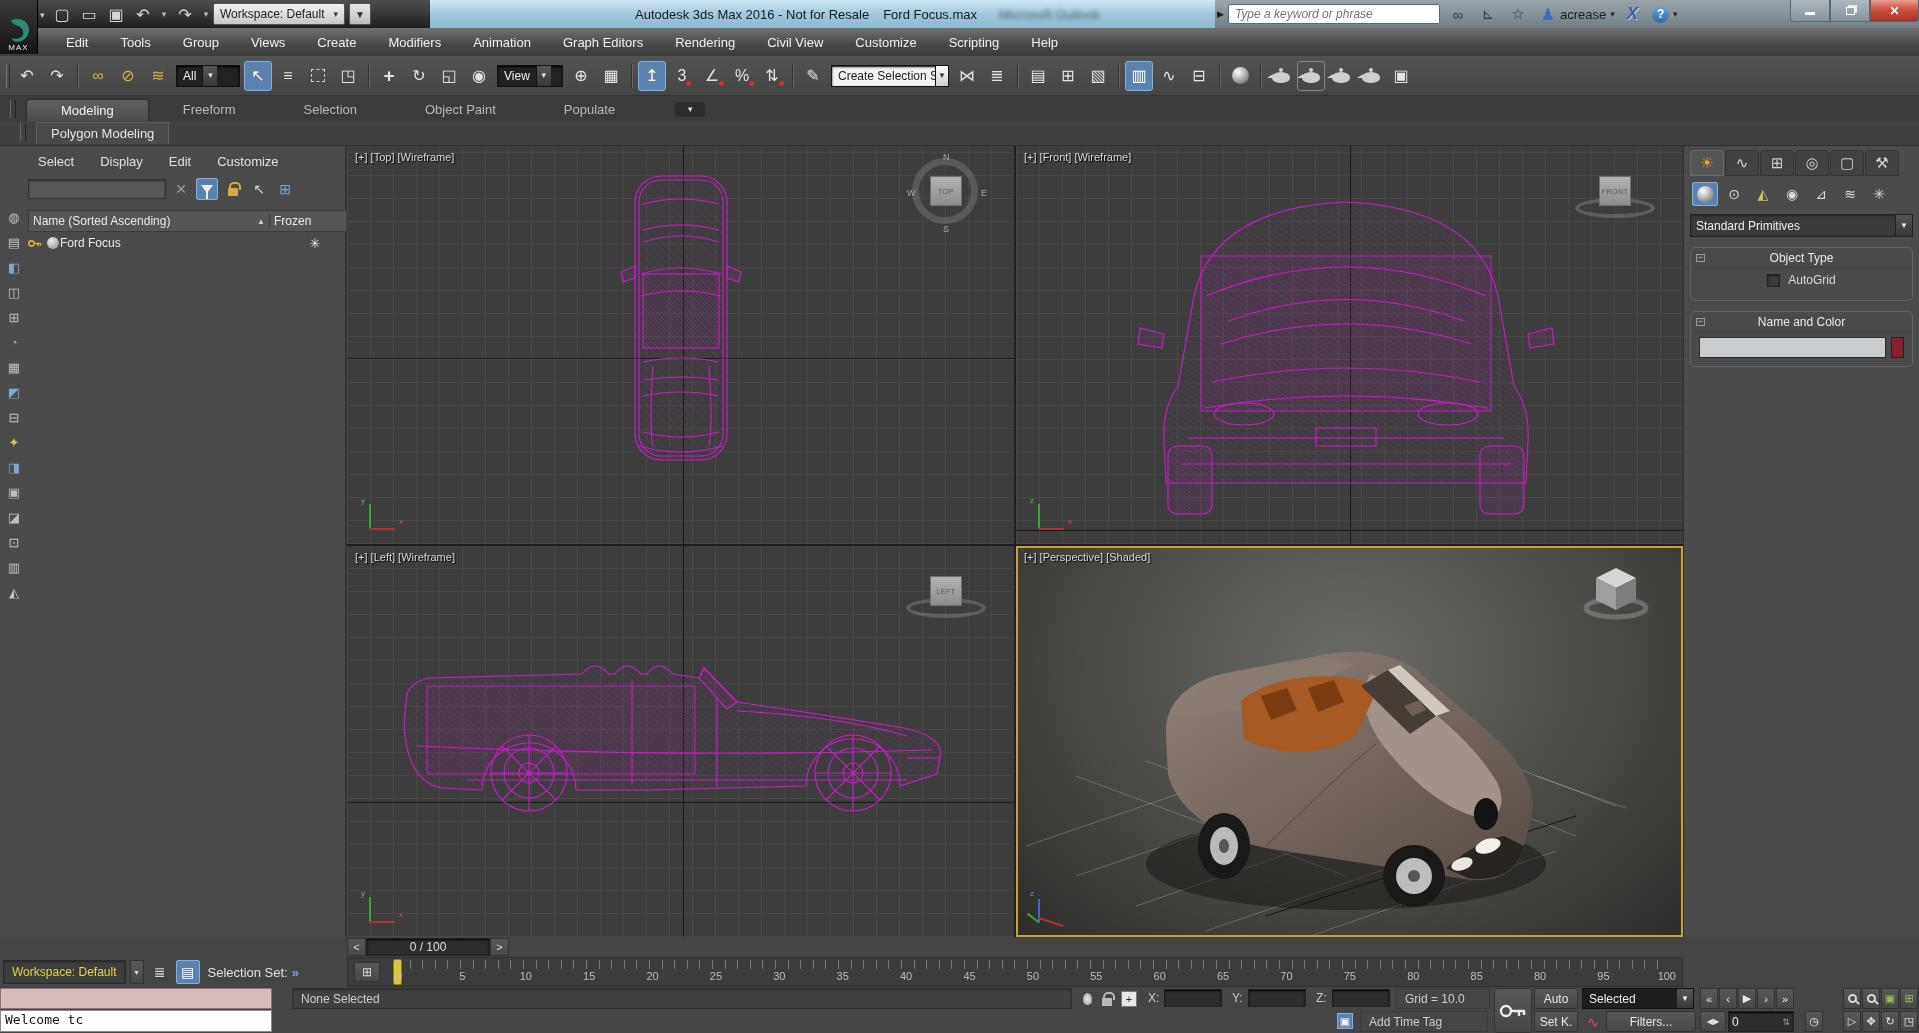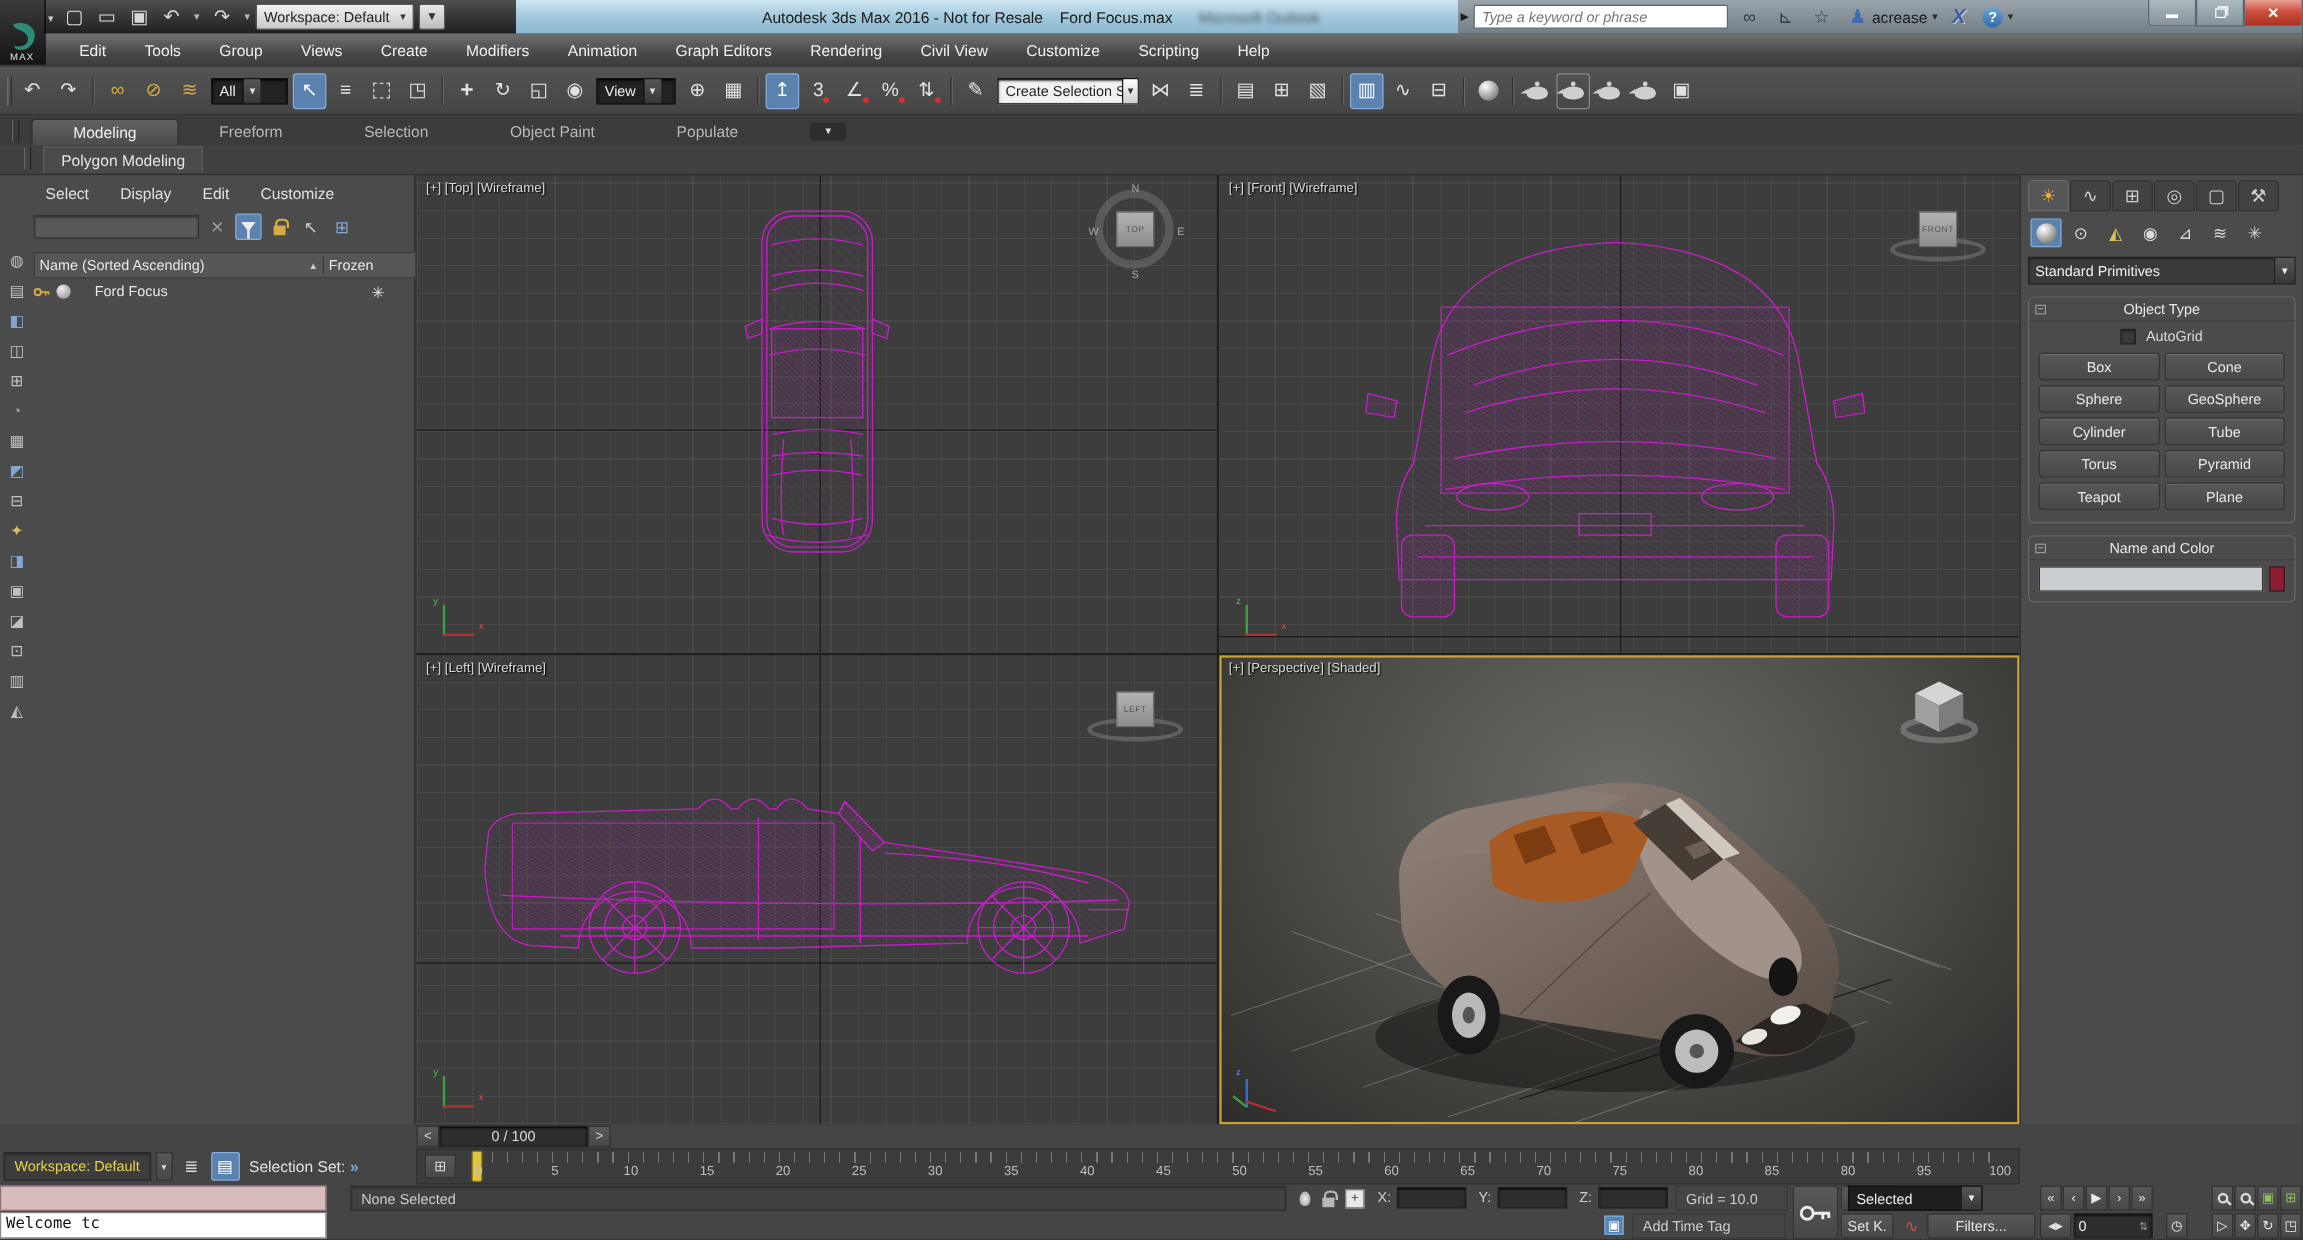--- a/index.html
+++ b/index.html
@@ -84,21 +84,21 @@
 .locki{width:10px;height:8px;background:#d4ac43;position:relative;margin-top:5px;border-radius:1px}
 .locki::before{content:"";position:absolute;left:1px;top:-6px;width:8px;height:6px;border:2px solid #d4ac43;border-bottom:none;border-radius:5px 5px 0 0}
 .exp-strip{position:absolute;left:0;top:62px;width:28px;display:flex;flex-direction:column;align-items:center;gap:7px}
 .strip-ico{width:19px;height:18px;display:flex;align-items:center;justify-content:center;color:#c0c0c0;font-size:13px}
 .strip-ico.blue{color:#7fa7d0}.strip-ico.gold{color:#d8c05a}
 .exp-header{position:absolute;left:28px;top:64px;width:319px;height:22px;background:#565656;border:1px solid #3a3a3a;display:flex;align-items:center}
 .exp-header .nh{flex:0 0 240px;padding-left:4px;color:#e8e8e8;display:flex;align-items:center;justify-content:space-between}
 .exp-header .nh b{font-weight:normal;font-size:8px;color:#ccc;margin-right:4px}
 .exp-header .fh{border-left:1px solid #3a3a3a;padding-left:4px;color:#e8e8e8}
 .exp-row{position:absolute;left:28px;top:86px;width:319px;height:22px;display:flex;align-items:center}
-.exp-row .lbl{color:#e8e8e8;margin-left:20px;flex:1}
+.exp-row .lbl{color:#e8e8e8;margin-left:1px;flex:1}
 .exp-row .fz{width:64px;color:#e8e8e8;text-align:center;font-size:13px}
 
 .viewports{position:absolute;left:347px;top:146px;width:1336px;height:791px;background:#1f1f1f}
 .quad{position:absolute;overflow:hidden;background-color:#3d3d3d;background-image:repeating-linear-gradient(0deg,rgba(255,255,255,.05) 0 1px,transparent 1px 23px),repeating-linear-gradient(90deg,rgba(255,255,255,.05) 0 1px,transparent 1px 23px)}
 .quad.persp{background:radial-gradient(ellipse at 50% 30%,#6a6a66 0%,#4e4e4a 48%,#2c2c2a 100%)}
 .vlabel{position:absolute;left:8px;top:5px;color:#d8d8d8;font-size:11px;z-index:6;text-shadow:1px 1px 1px #000}
 .vax{position:absolute;top:0;bottom:0;width:1px;background:#191919}
 .hax{position:absolute;left:0;right:0;height:1px;background:#191919}
 .vpsvg{position:absolute;left:0;top:0;width:100%;height:100%}
 .wire{stroke:var(--wire,#c81ec8)}
@@ -171,21 +171,21 @@
 .flat{box-shadow:none;background:#454545;border-color:#3a3a3a}
 .coordlab{position:absolute;top:4px;color:#ccc;font-size:12px}
 .coordfield{position:absolute;top:2px;width:58px;height:18px;background:#2e2e2e;border:1px solid #222;box-shadow:inset 0 1px 2px #000}
 .sicon{position:absolute;top:3px;width:18px;height:18px;display:flex;align-items:center;justify-content:center}
 .bulb{width:9px;height:12px;background:radial-gradient(#f0f0f0,#909090);border-radius:50% 50% 42% 42%}
 .locks{width:10px;height:8px;background:#b8b8b8;position:relative;margin-top:5px}
 .locks::before{content:"";position:absolute;left:1px;top:-6px;width:8px;height:6px;border:2px solid #b8b8b8;border-bottom:none;border-radius:5px 5px 0 0}
 .xyztog{width:16px;height:16px;background:#e8e8e8;border:1px solid #777;color:#333;font-size:11px;display:flex;align-items:center;justify-content:center}
 .keybtn{position:absolute;left:1494px;top:51px;width:38px;height:45px;background:linear-gradient(#585858,#464646);border:1px solid #333;border-radius:3px;display:flex;align-items:center;justify-content:center;z-index:2}
 .smallbtn{position:absolute;top:1px;height:21px;background:linear-gradient(#585858,#484848);border:1px solid #333;border-radius:2px;color:#e4e4e4;display:flex;align-items:center;justify-content:center;font-size:12px}
-.seldrop{position:absolute;left:1540px;top:1px;width:112px;height:21px;background:#1e1e1e;border:1px solid #111;color:#eee;display:flex;align-items:center;justify-content:space-between}
+.seldrop{position:absolute;left:1582px;top:1px;width:112px;height:21px;background:#1e1e1e;border:1px solid #111;color:#eee;display:flex;align-items:center;justify-content:space-between}
 .seldrop .val{padding-left:6px}
 .seldrop .arr{width:16px;height:100%;background:linear-gradient(#555,#383838);display:flex;align-items:center;justify-content:center;font-size:8px}
 .pbrow{position:absolute;left:1700px;top:1px;display:flex;gap:1px}
 .pbtn{width:18px;height:21px;background:linear-gradient(#585858,#484848);border:1px solid #333;color:#e8e8e8;display:flex;align-items:center;justify-content:center;font-size:11px}
 .pbtn i{font-style:normal}
 .pbtn.green i{color:#8fc05a}
 .pbtn.mag i{display:block;width:9px;height:9px;border:2px solid #d8d8d8;border-radius:50%;position:relative}
 .pbtn.mag i::after{content:"";position:absolute;width:6px;height:2px;background:#d8d8d8;right:-5px;bottom:-2px;transform:rotate(45deg)}
 .navC{position:absolute;left:1843px;top:1px;display:flex;gap:1px}
 .navD{position:absolute;left:1805px;top:1px;display:flex;gap:1px}
@@ -790,33 +790,20 @@
     </div>
     <div class="rollout">
       <div class="roll-title">
         <span class="roll-min">−</span>
         <span>Object Type</span>
       </div>
       <div class="agrow">
         <span class="chk"></span>
         <span>AutoGrid</span>
       </div>
-      <div class="otgrid">
-
-      <div class="otbtn">Box</div>
-          <div class="otbtn">Cone</div>
-          <div class="otbtn">Sphere</div>
-          <div class="otbtn">GeoSphere</div>
-          <div class="otbtn">Cylinder</div>
-          <div class="otbtn">Tube</div>
-          <div class="otbtn">Torus</div>
-          <div class="otbtn">Pyramid</div>
-          <div class="otbtn">Teapot</div>
-          <div class="otbtn">Plane</div>
-        </div>
     </div>
     <div class="rollout">
       <div class="roll-title">
         <span class="roll-min">−</span>
         <span>Name and Color</span>
       </div>
       <div class="ncrow">
         <input class="ncinput" style="">
         <span class="swatch" style="background: rgb(142, 29, 50);"></span>
       </div>

